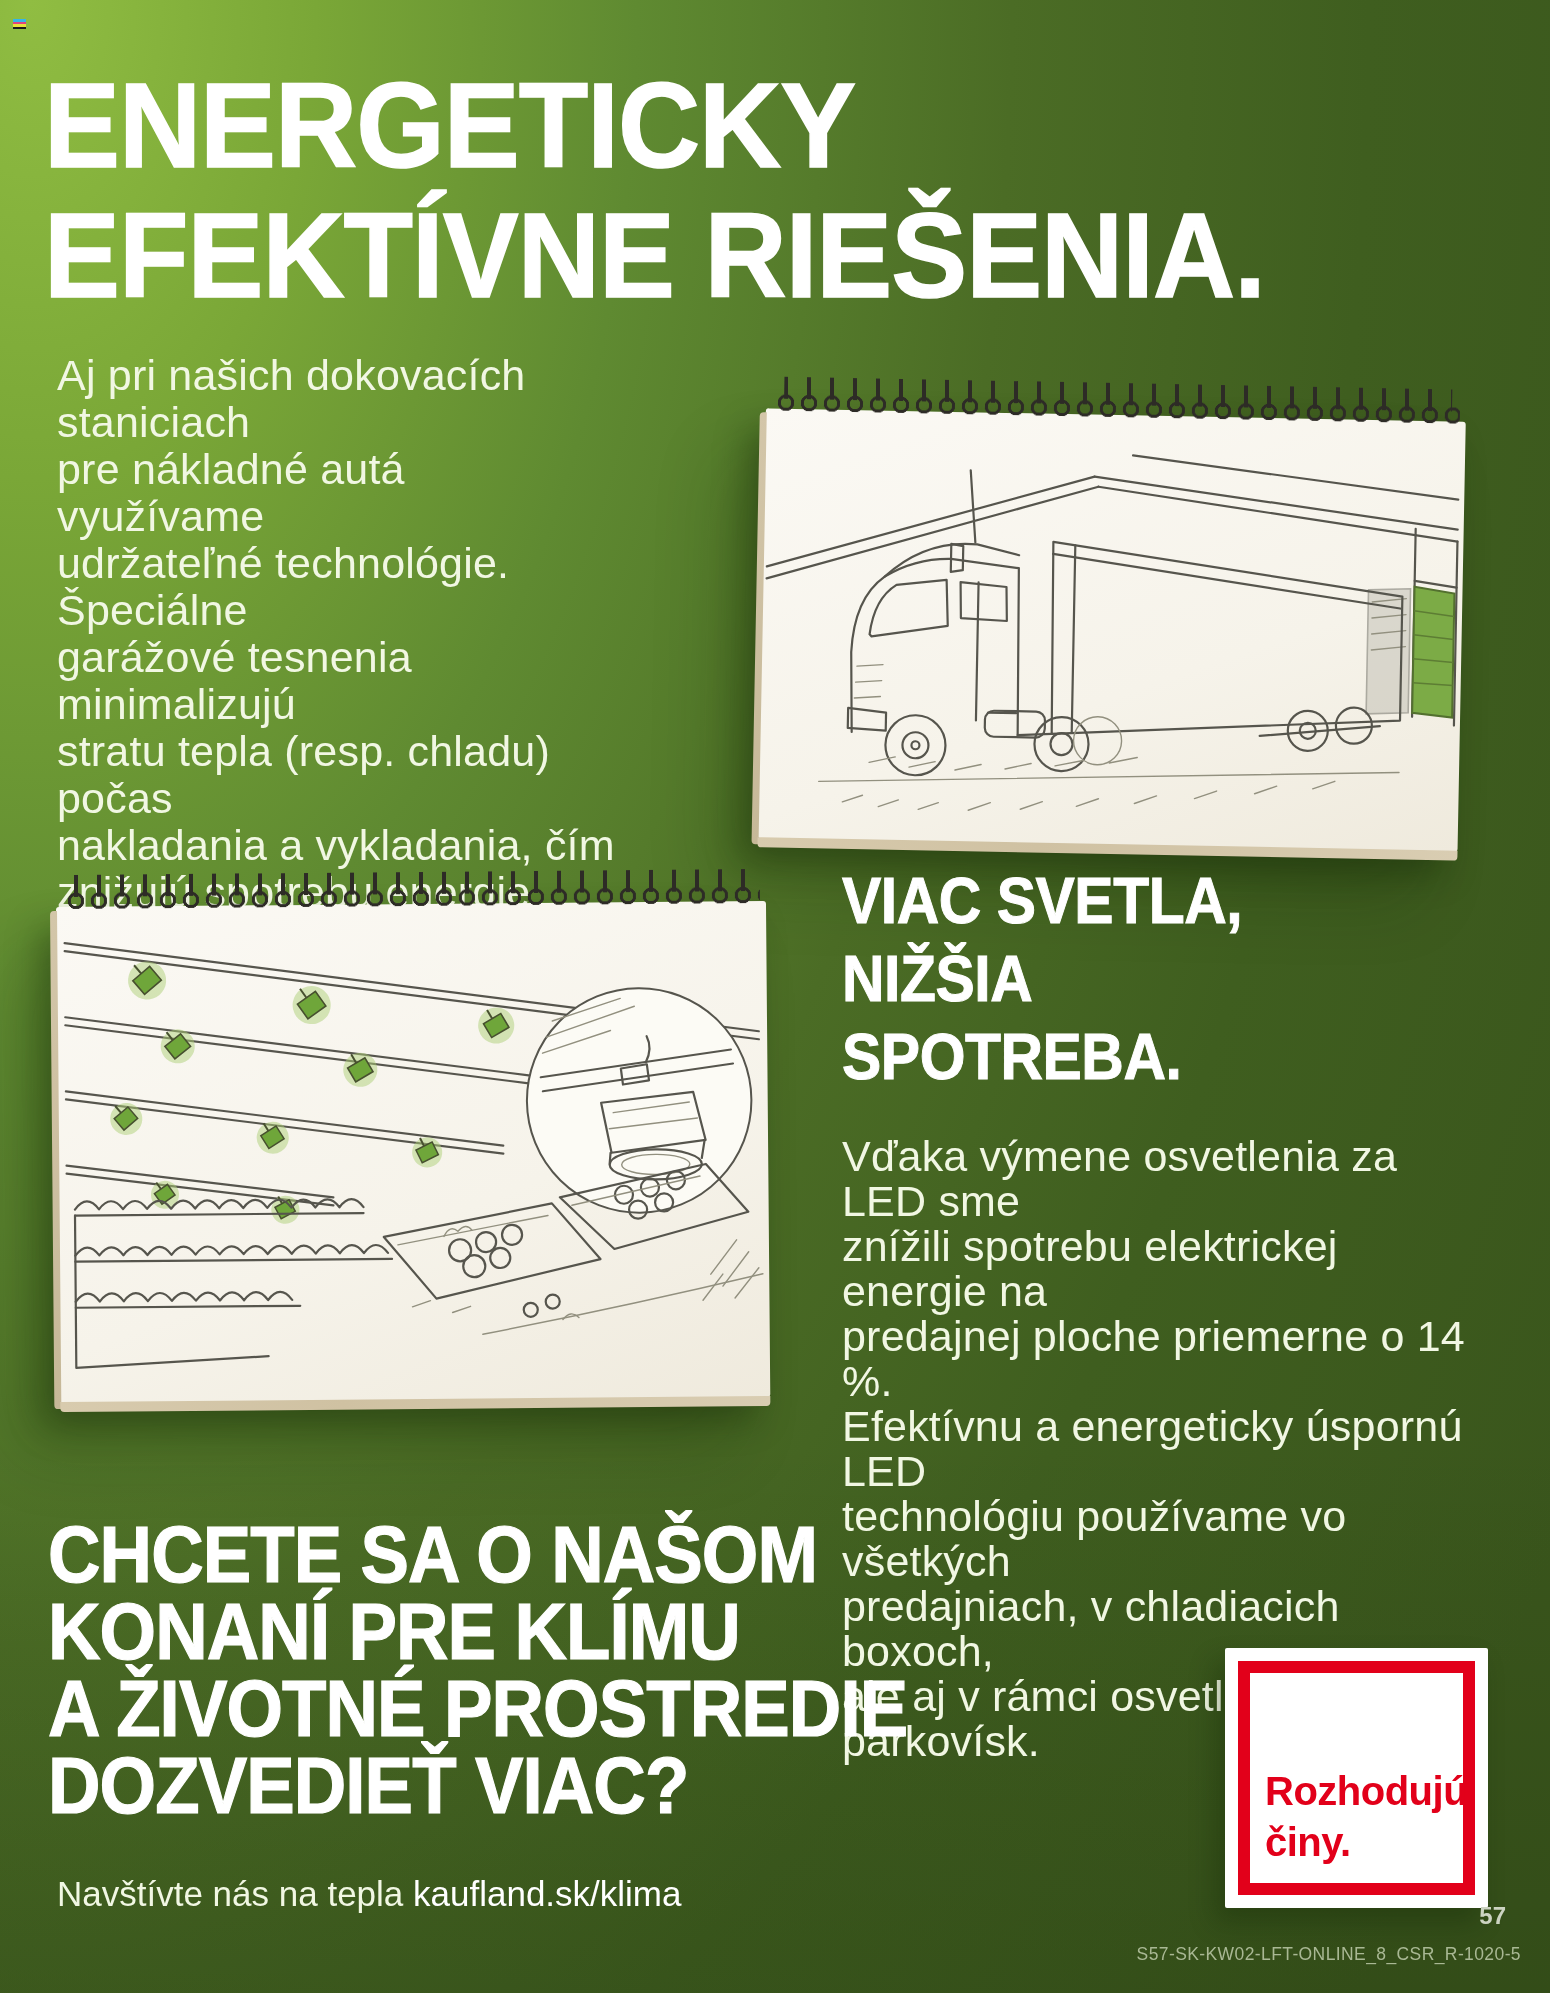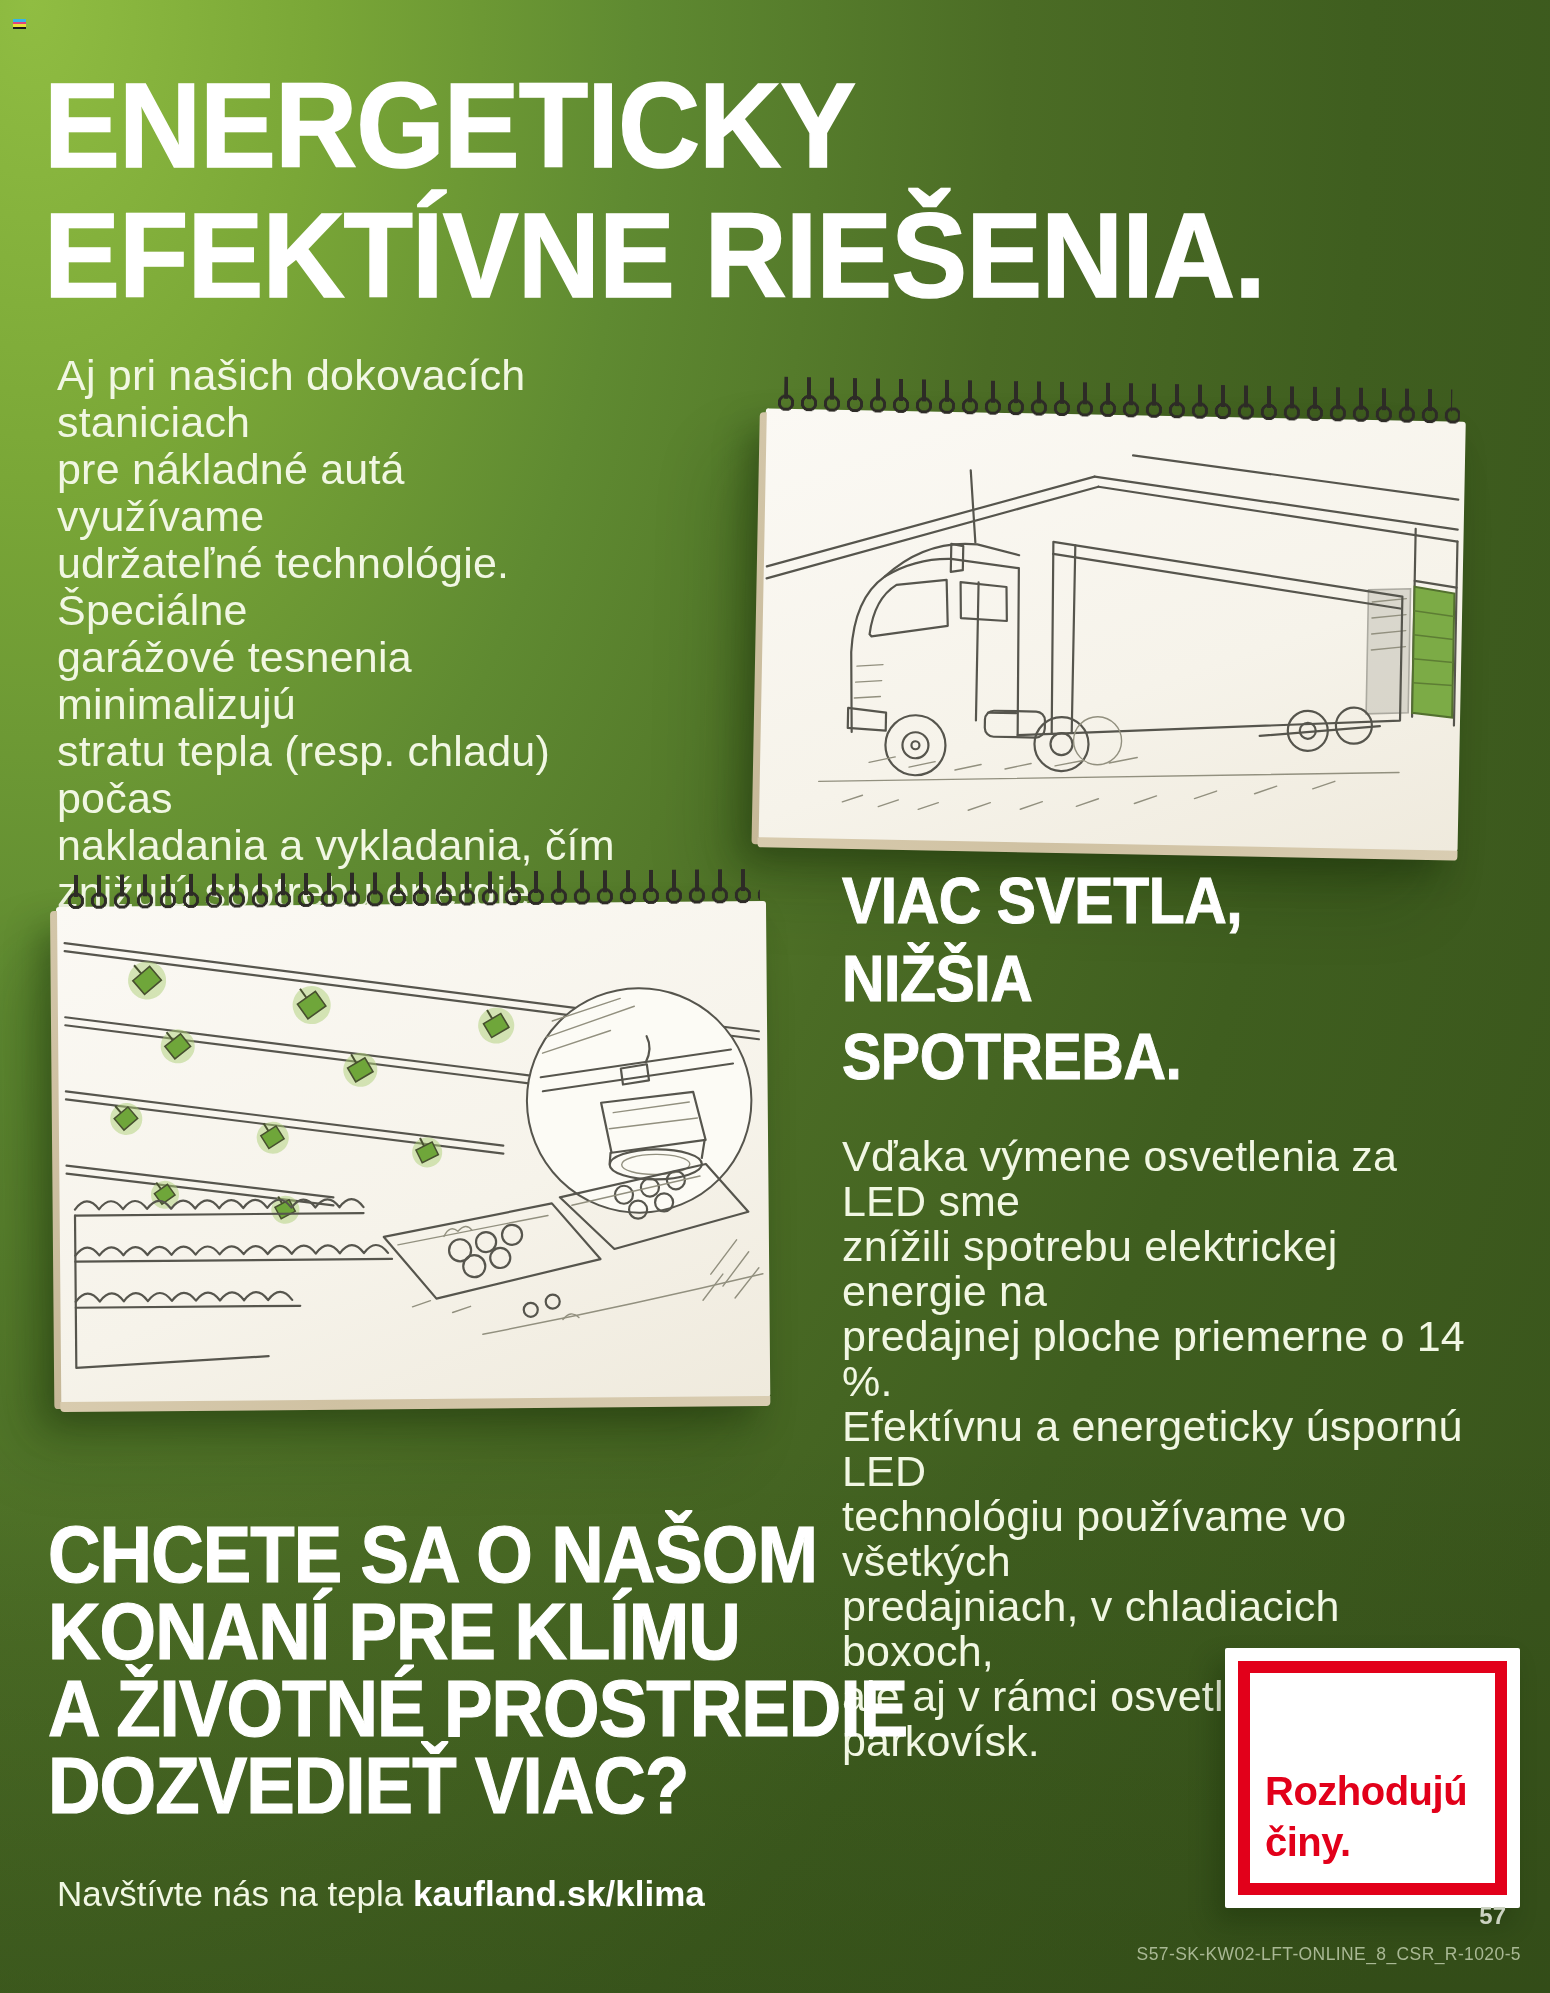--- a/index.html
+++ b/index.html
@@ -30,21 +30,21 @@
     font-size:79px;line-height:77px;letter-spacing:-1px;white-space:pre-line;
     transform:scaleX(.92);transform-origin:0 0;-webkit-text-stroke:1.2px #fff;
   }
   .body-copy{
     color:#f1f7e3;font-size:43px;line-height:47px;letter-spacing:.2px;
     white-space:pre-line;font-weight:400;
   }
   .intro{left:57px;top:352px;width:560px;}
   .led-copy{left:842px;top:1134px;width:640px;line-height:45px;}
   .visit{left:57px;top:1874px;font-size:35px;color:#f1f7e3;}
-  .visit b{font-weight:700;color:#ffffff;}
+  .visit b{font-weight:400;color:#ffffff;}
   
   .pad{position:absolute;}
   .pad .sheet{
     position:absolute;left:0;right:0;bottom:0;top:32px;
     background:linear-gradient(160deg,#fbf9f4 0%,#f6f3ea 60%,#efeadd 100%);
     border-radius:3px;
     box-shadow:-16px 22px 34px rgba(14,34,4,.40), -40px 48px 70px rgba(14,34,4,.18);
   }
   .pad .sheet::after{ 
     content:"";position:absolute;left:0;right:0;bottom:-9px;height:10px;
@@ -67,21 +67,21 @@
     background-size:23px 30px;background-repeat:repeat-x;
   }
   .pad svg{position:absolute;left:0;top:32px;width:100%;height:calc(100% - 32px);}
   .truck-pad{left:762px;top:383px;width:700px;height:462px;transform:rotate(1.1deg);}
   .led-pad{left:58px;top:872px;width:710px;height:528px;transform:rotate(-.5deg);}
   
   .sk{fill:none;stroke:#56554d;stroke-width:2.2;stroke-linecap:round;stroke-linejoin:round;}
   .h{fill:none;stroke:#92907f;stroke-width:1.4;stroke-linecap:round;}
   
   .badge{left:1225px;top:1648px;width:263px;height:260px;background:#ffffff;border-radius:2px;
-         box-shadow:-10px 14px 26px rgba(14,34,4,.30);padding-left:32px;}
+         box-shadow:-10px 14px 26px rgba(14,34,4,.30);}
   .badge .frame{position:absolute;inset:13px;border:12px solid #e2001a;}
   .badge .txt{position:absolute;left:40px;top:118px;color:#e2001a;font-weight:700;
               font-size:40px;line-height:51px;letter-spacing:-.5px;white-space:pre-line;}
   .pageno{right:44px;top:1902px;color:#ccd3c2;font-size:24px;font-weight:700;}
   .printcode{right:29px;top:1944px;color:#a9b894;font-size:17.5px;letter-spacing:.4px;}
 </style>
 </head>
 <body>
 
 <div class="page">

